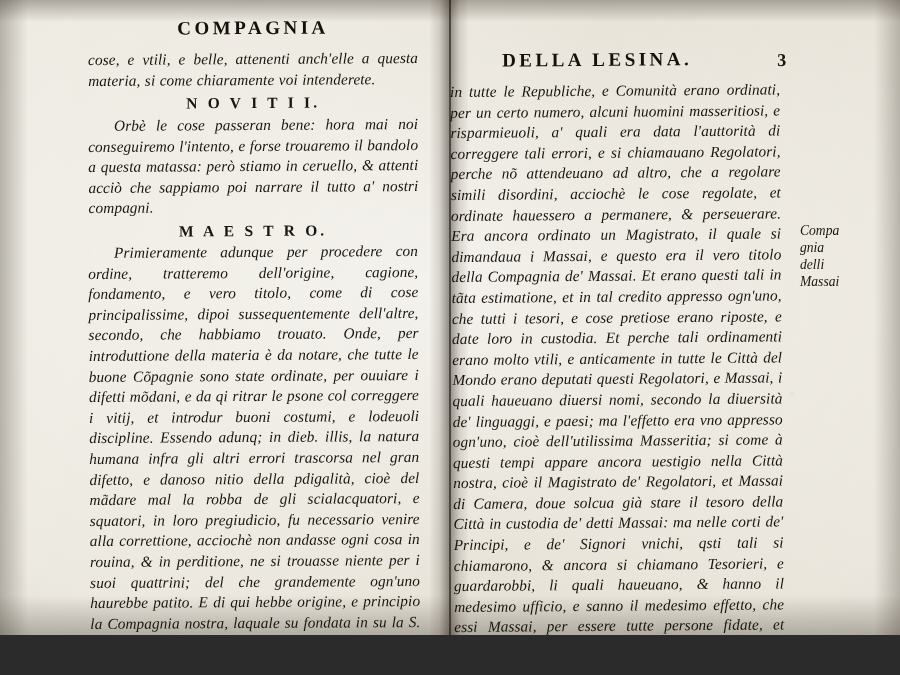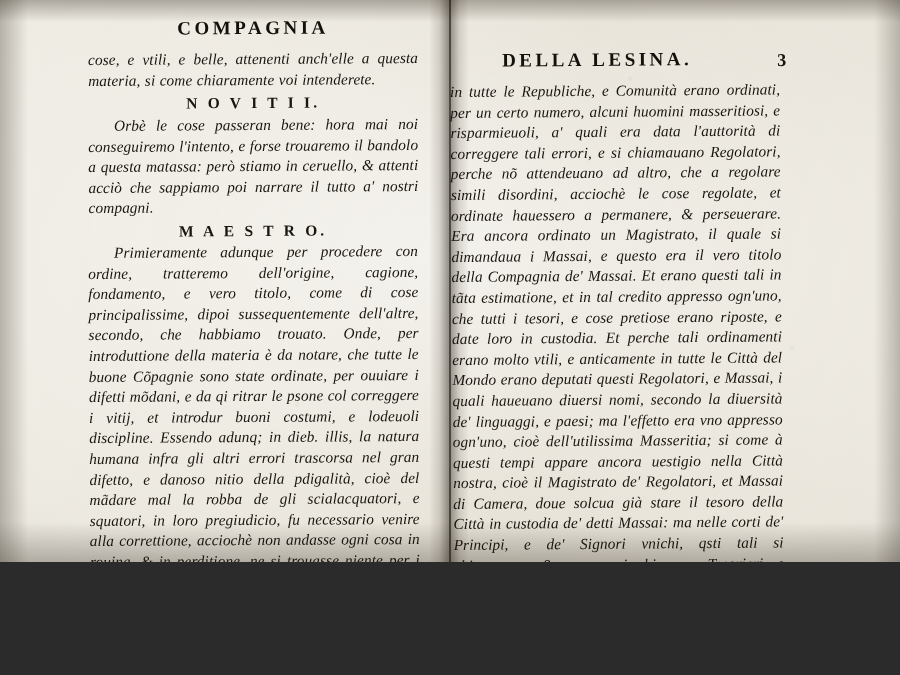--- a/index.html
+++ b/index.html
@@ -3,21 +3,21 @@
 <meta charset="utf-8">
 <style>
   html, body {
     margin: 0;
     padding: 0;
     background: #2b2b2b;
   }
   #page {
     position: relative;
     width: 900px;
-    height: 562px;
+    height: 635px;
     background: #3b82f6;
     overflow: hidden;
     font-family: "Liberation Serif", serif;
   }
   
   #paper {
     position: absolute;
     inset: 0;
     background:
       radial-gradient(ellipse 120% 110% at 50% 45%, rgba(255,255,255,0.55) 0%, rgba(255,255,255,0.0) 55%, rgba(80,70,55,0.22) 100%),
@@ -190,15 +190,21 @@
     <div class="folio skew-r">3</div>
     <div class="body">
       <p class="skew-r">in tutte le Republiche, e Comunità erano ordinati, per un certo numero, alcuni huomini masseritiosi, e risparmieuoli, a' quali era data l'auttorità di correggere tali errori, e si chiamauano Regolatori, perche nõ attendeuano ad altro, che a regolare simili disordini, acciochè le cose regolate, et ordinate hauessero a permanere, &amp; perseuerare. Era ancora ordinato un Magistrato, il quale si dimandaua i Massai, e questo era il vero titolo della Compagnia de' Massai. Et erano questi tali in tãta estimatione, et in tal credito appresso ogn'uno, che tutti i tesori, e cose pretiose erano riposte, e date loro in custodia. Et perche tali ordinamenti erano molto vtili, e anticamente in tutte le Città del Mondo erano deputati questi Regolatori, e Massai, i quali haueuano diuersi nomi, secondo la diuersità de' linguaggi, e paesi; ma l'effetto era vno appresso ogn'uno, cioè dell'utilissima Masseritia; si come à questi tempi appare ancora uestigio nella Città nostra, cioè il Magistrato de' Regolatori, et Massai di Camera, doue solcua già stare il tesoro della Città in custodia de' detti Massai: ma nelle corti de' Principi, e de' Signori vnichi, qsti tali si chiamarono, &amp; ancora si chiamano Tesorieri, e guardarobbi, li quali haueuano, &amp; hanno il medesimo ufficio, e sanno il medesimo effetto, che essi Massai, per essere tutte persone fidate, et Massaie; non solamente s'osseruaua tale ordine</p>
     </div>
     <div class="sig-line skew-r">
       <span class="sig">A  8</span>
       <span>errori</span>
     </div>
   </div>
 
+  <div id="margin-note">
+    <span class="mn-line">Compa</span>
+    <span class="mn-line">gnia</span>
+    <span class="mn-line">delli</span>
+    <span class="mn-line em">Massai</span>
+  </div>
 
   <div id="speckle"></div>
 </div>
 
 </body></html>

